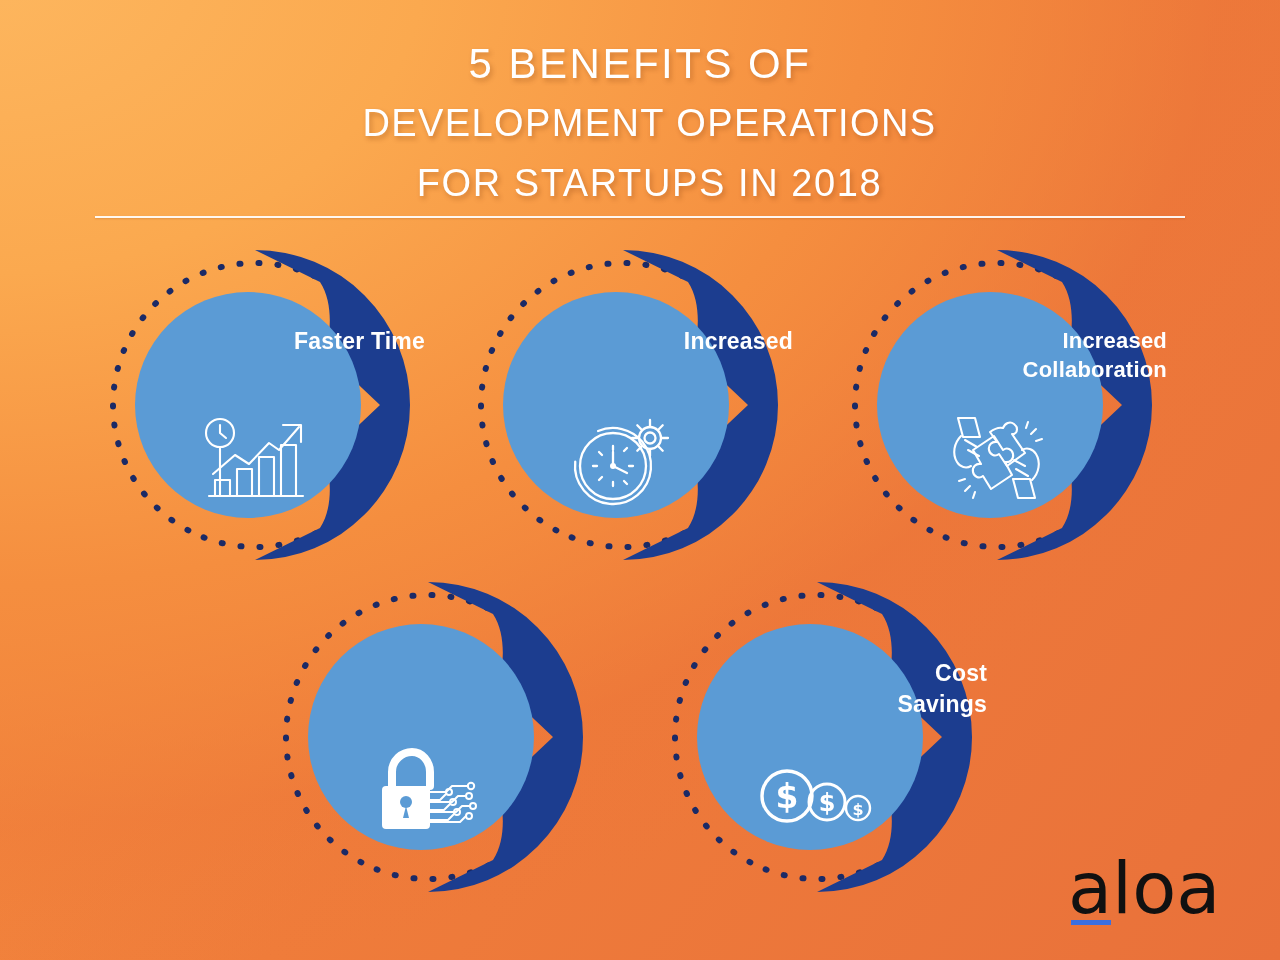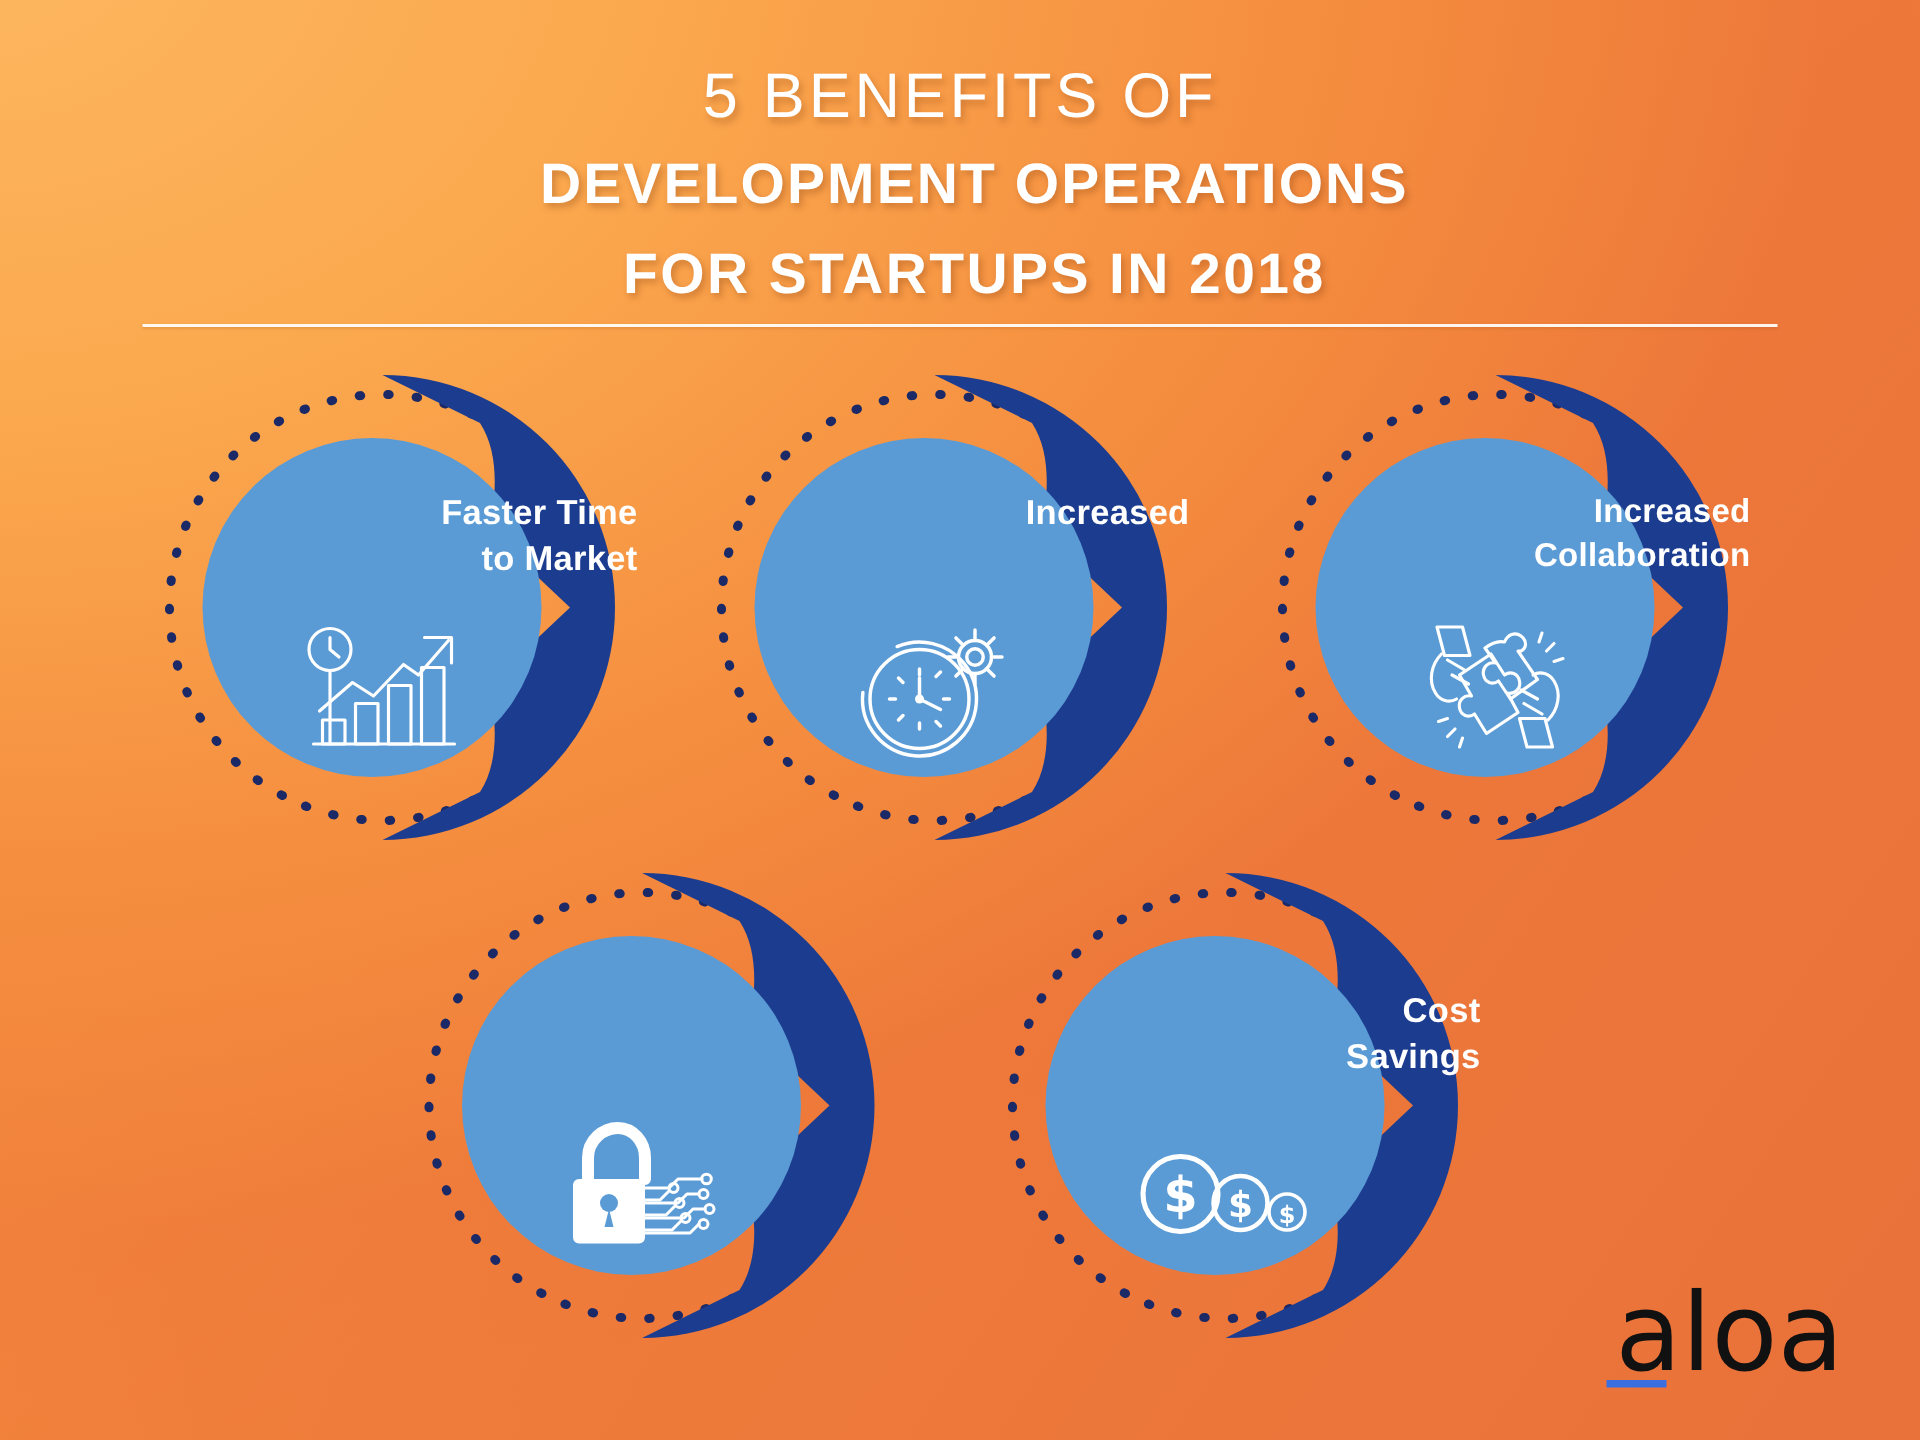--- a/index.html
+++ b/index.html
@@ -37,21 +37,21 @@
     position:absolute; left:0; right:0; top:36px;
     text-align:center;
   }
   .t-line1{
     font-size:42px; font-weight:400; letter-spacing:2.5px;
     color:#FFFFFF;
     text-shadow:2px 3px 5px rgba(120,50,10,0.30);
     line-height:1.35;
   }
   .t-line2, .t-line3{
-    font-size:38px; font-weight:700; letter-spacing:1.4px;
+    font-size:38px; font-weight:400; letter-spacing:1.4px;
     color:#FFFFFF;
     text-shadow:2px 3px 5px rgba(120,50,10,0.32);
     line-height:1.6;
     padding-left:19px;
   }
   .t-line3{ letter-spacing:1.6px; }
   .rule{
     position:absolute; left:95px; top:216px; width:1090px; height:2px;
     background:rgba(255,255,255,0.92);
     box-shadow:0 1px 2px rgba(160,80,20,0.25);
@@ -84,21 +84,20 @@
 
   
   .logo{
     position:absolute; left:1068px; top:852px;
     width:170px; height:82px;
   }
   .logo-word{
     font-size:72px; line-height:1; font-weight:400;
     color:#111111; letter-spacing:0px;
     font-family:"DejaVu Sans", sans-serif;
-    text-align:center;
   }
   .logo-underline{
     position:absolute; left:3px; top:68px;
     width:40px; height:5px; background:#3B6FE0;
   }
 </style>
 </head>
 <body>
 
 <div id="poster">
@@ -115,21 +114,20 @@
       <svg viewBox="0 0 340 330" xmlns="http://www.w3.org/2000/svg">
         <g>
           <circle cx="170" cy="165" r="142" fill="none" stroke="#1B2A66" stroke-width="6" stroke-linecap="round" stroke-dasharray="1 18" transform="rotate(118 170 165)" stroke-dashoffset="0" style="stroke-dasharray:1 18"></circle>
         </g>
         <path d="M170 10 A155 155 0 0 1 170 320 L170 320 L235 288 C248 268 246 240 241 216 L295 165 L241 114 C246 90 248 62 235 42 Z" fill="#1C3D8F"></path>
         <circle cx="163" cy="165" r="113" fill="#5B9BD5"></circle>
       </svg>
     </div>
     <div class="card-text">
       <div>Faster Time</div>
-      <div>to Market</div>
     </div>
     <div class="icon-slot">
       <svg viewBox="0 0 120 92" fill="none" stroke="#FFFFFF" stroke-width="2.1" stroke-linecap="round" stroke-linejoin="round">
         <circle cx="25" cy="21" r="14"></circle>
         <path d="M25 13 L25 21 L31 26"></path>
         <path d="M25 35 L25 84"></path>
         <path d="M14 84 L108 84"></path>
         <rect x="20" y="68" width="15" height="16"></rect>
         <rect x="42" y="57" width="15" height="27"></rect>
         <rect x="64" y="45" width="15" height="39"></rect>

